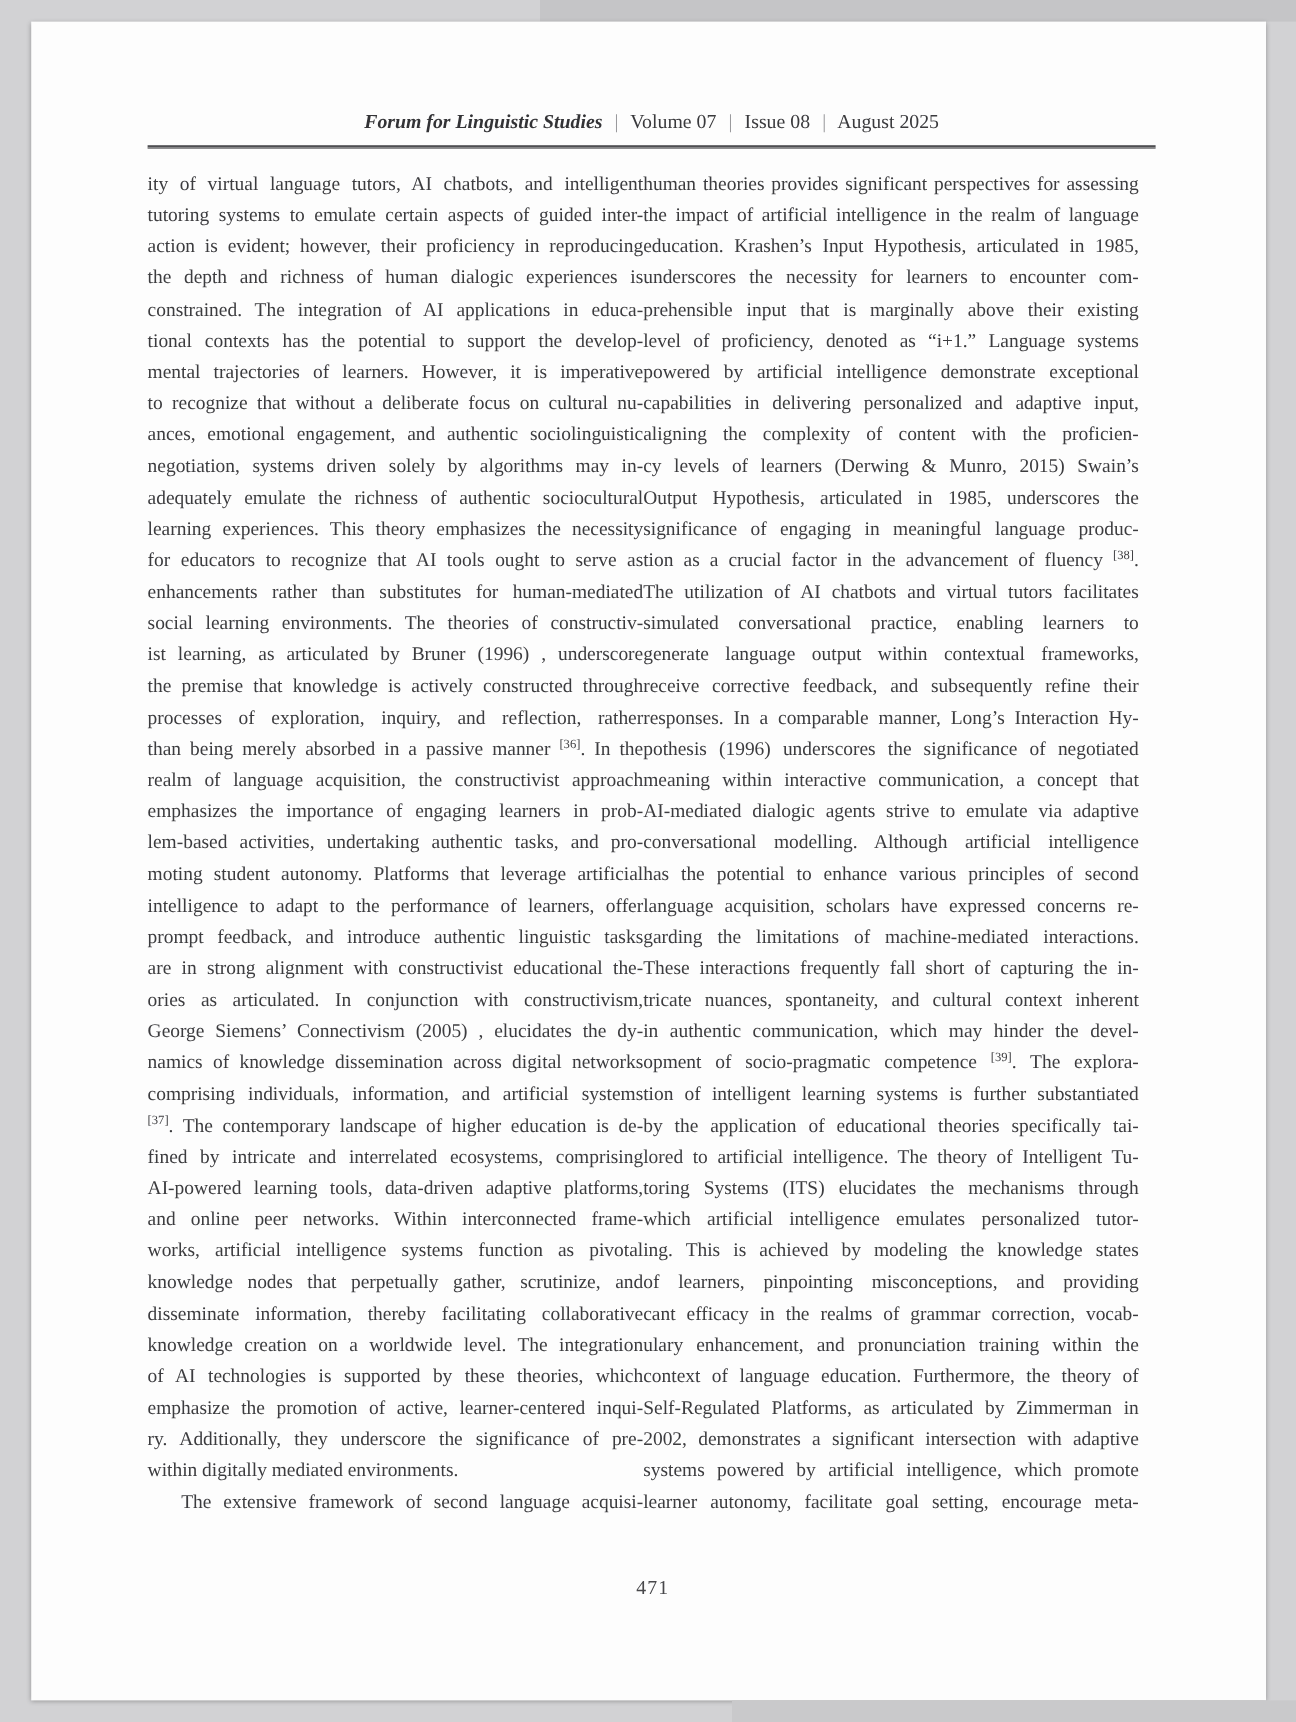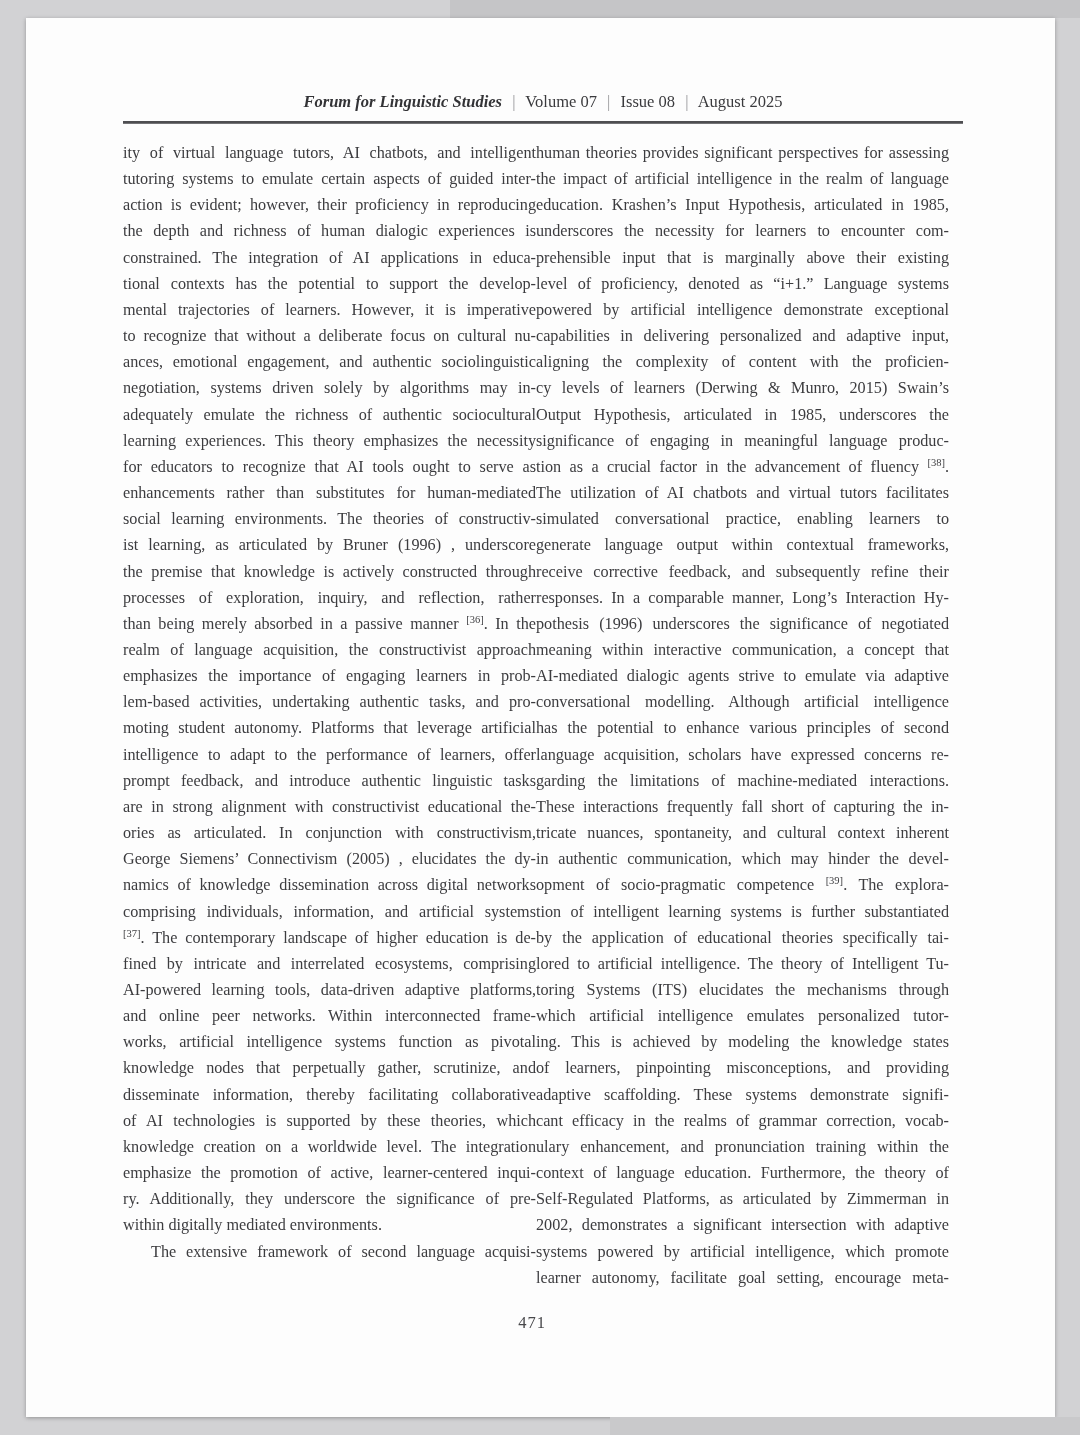--- a/index.html
+++ b/index.html
@@ -68,21 +68,21 @@
   }
   .line.para-end { text-align-last: left; }
   .line.indented { text-indent: 28px; font-family: Liberation Serif, serif; }
   .line sup {
     font-size: 10.5px;
     line-height: 0;
     vertical-align: 6px;
   }
   .pagenum {
     position: absolute;
-    left: 86px; top: 1295px;
+    left: 98px; top: 1295px;
     width: 840px;
     text-align: center;
     font-size: 16.5px;
     color: #48484b;
     letter-spacing: 1px;
   }
 </style>
 </head>
 <body>
 
@@ -133,22 +133,22 @@
           <div class="line">George Siemens’ Connectivism (2005) , elucidates the dy-</div>
           <div class="line">namics of knowledge dissemination across digital networks</div>
           <div class="line">comprising individuals, information, and artificial systems</div>
           <div class="line"><sup>[37]</sup>. The contemporary landscape of higher education is de-</div>
           <div class="line">fined by intricate and interrelated ecosystems, comprising</div>
           <div class="line">AI-powered learning tools, data-driven adaptive platforms,</div>
           <div class="line">and online peer networks. Within interconnected frame-</div>
           <div class="line">works, artificial intelligence systems function as pivotal</div>
           <div class="line">knowledge nodes that perpetually gather, scrutinize, and</div>
           <div class="line">disseminate information, thereby facilitating collaborative</div>
+          <div class="line">knowledge creation on a worldwide level. The integration</div>
           <div class="line">of AI technologies is supported by these theories, which</div>
-          <div class="line">knowledge creation on a worldwide level. The integration</div>
           <div class="line">emphasize the promotion of active, learner-centered inqui-</div>
           <div class="line">ry. Additionally, they underscore the significance of pre-</div>
           <div class="line para-end">within digitally mediated environments.</div>
           <div class="line indented">The extensive framework of second language acquisi-</div>
         </div>
       <div class="col" id="col-right">
           <div class="line">human theories provides significant perspectives for assessing</div>
           <div class="line">the impact of artificial intelligence in the realm of language</div>
           <div class="line">education. Krashen’s Input Hypothesis, articulated in 1985,</div>
           <div class="line">underscores the necessity for learners to encounter com-</div>
@@ -177,21 +177,20 @@
           <div class="line">tricate nuances, spontaneity, and cultural context inherent</div>
           <div class="line">in authentic communication, which may hinder the devel-</div>
           <div class="line">opment of socio-pragmatic competence <sup>[39]</sup>. The explora-</div>
           <div class="line">tion of intelligent learning systems is further substantiated</div>
           <div class="line">by the application of educational theories specifically tai-</div>
           <div class="line">lored to artificial intelligence. The theory of Intelligent Tu-</div>
           <div class="line">toring Systems (ITS) elucidates the mechanisms through</div>
           <div class="line">which artificial intelligence emulates personalized tutor-</div>
           <div class="line">ing. This is achieved by modeling the knowledge states</div>
           <div class="line">of learners, pinpointing misconceptions, and providing</div>
-          <div class="line">adaptive scaffolding. These systems demonstrate signifi-</div>
           <div class="line">cant efficacy in the realms of grammar correction, vocab-</div>
           <div class="line">ulary enhancement, and pronunciation training within the</div>
           <div class="line">context of language education. Furthermore, the theory of</div>
           <div class="line">Self-Regulated Platforms, as articulated by Zimmerman in</div>
           <div class="line">2002, demonstrates a significant intersection with adaptive</div>
           <div class="line">systems powered by artificial intelligence, which promote</div>
           <div class="line">learner autonomy, facilitate goal setting, encourage meta-</div>
         </div>
     </div>
 

